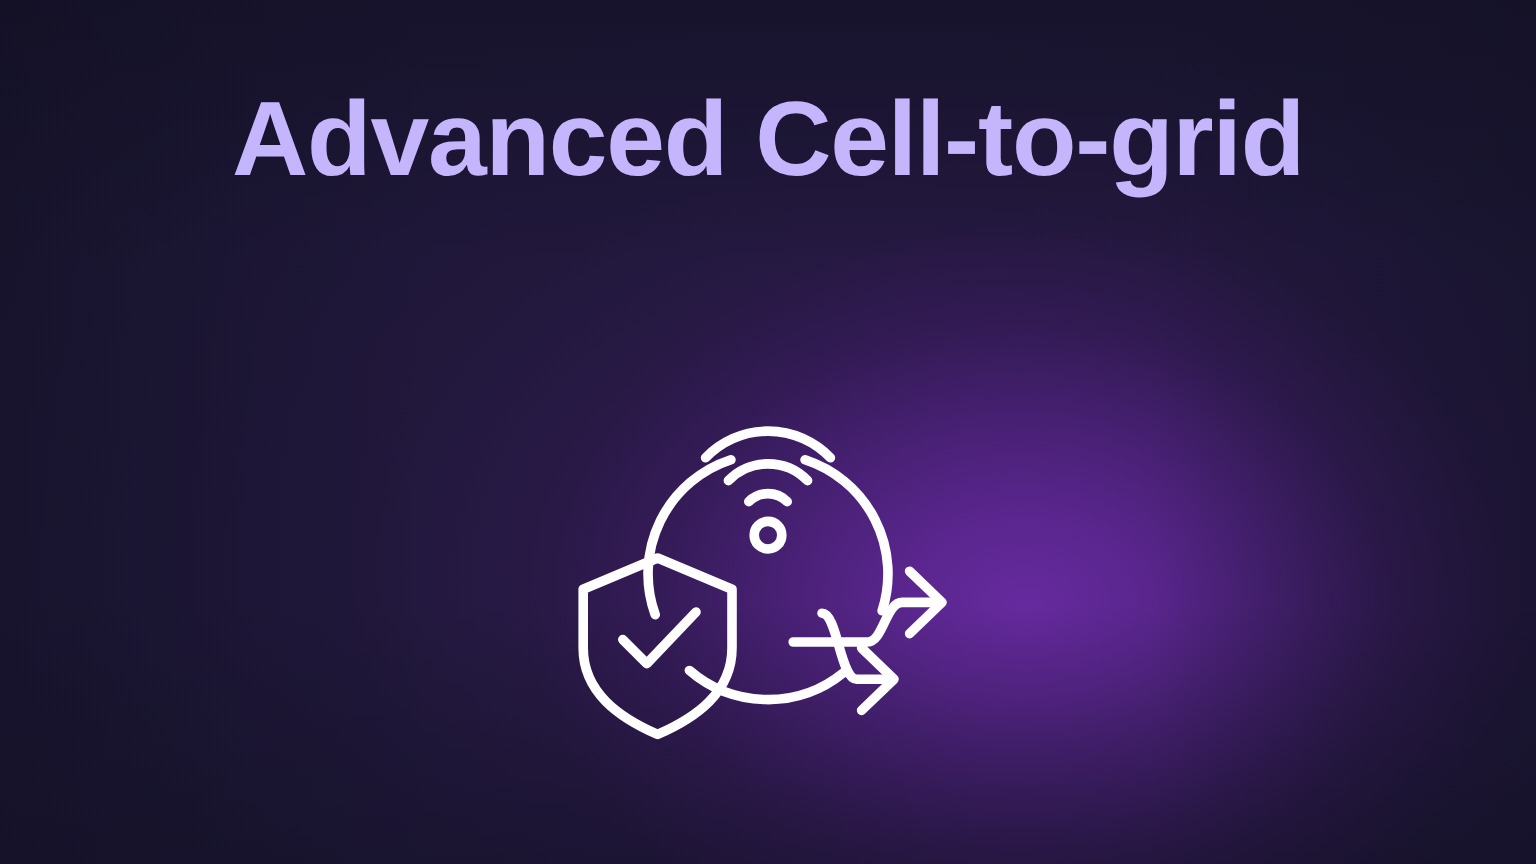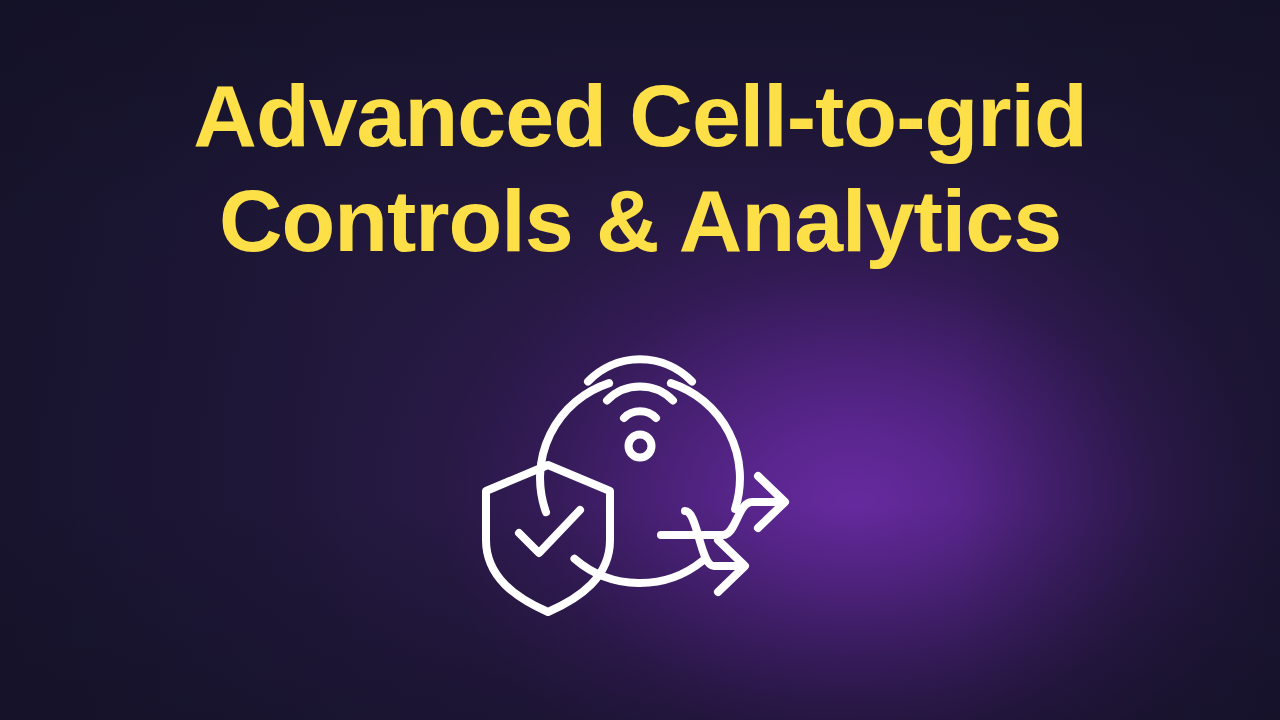--- a/index.html
+++ b/index.html
@@ -55,21 +55,21 @@
   .title-block {
     position: absolute;
     left: 0;
     right: 0;
     top: 63px;
     text-align: center;
     padding: 0 60px;
     box-sizing: border-box;
   }
   .title-line {
-    color: #fde047;
+    color: #c4b5fd;
     font-size: 88px;
     font-weight: bold;
     line-height: 105px;
     letter-spacing: -1px;
     white-space: nowrap;
   }
 
   
   .icon-wrap {
     position: absolute;
@@ -89,21 +89,20 @@
 
 <div id="slide">
 
   <div class="bg-base"></div>
   <div class="bg-glow-2"></div>
   <div class="bg-glow"></div>
   <div class="bg-vignette"></div>
 
   <div class="title-block">
     <div class="title-line">Advanced Cell-to-grid</div>
-    <div class="title-line">Controls &amp; Analytics</div>
   </div>
 
   <div class="icon-wrap">
     <svg viewBox="0 0 400 290" xmlns="http://www.w3.org/2000/svg" fill="none" stroke="#ffffff" stroke-width="8" stroke-linecap="round" stroke-linejoin="round">
 
       <g>
 
         <path d="M 106.0 182.2 A 100 100 0 0 1 169.1 53.1"></path>
 
         <path d="M 230.9 53.1 A 100 100 0 0 1 295.1 179.0"></path>

